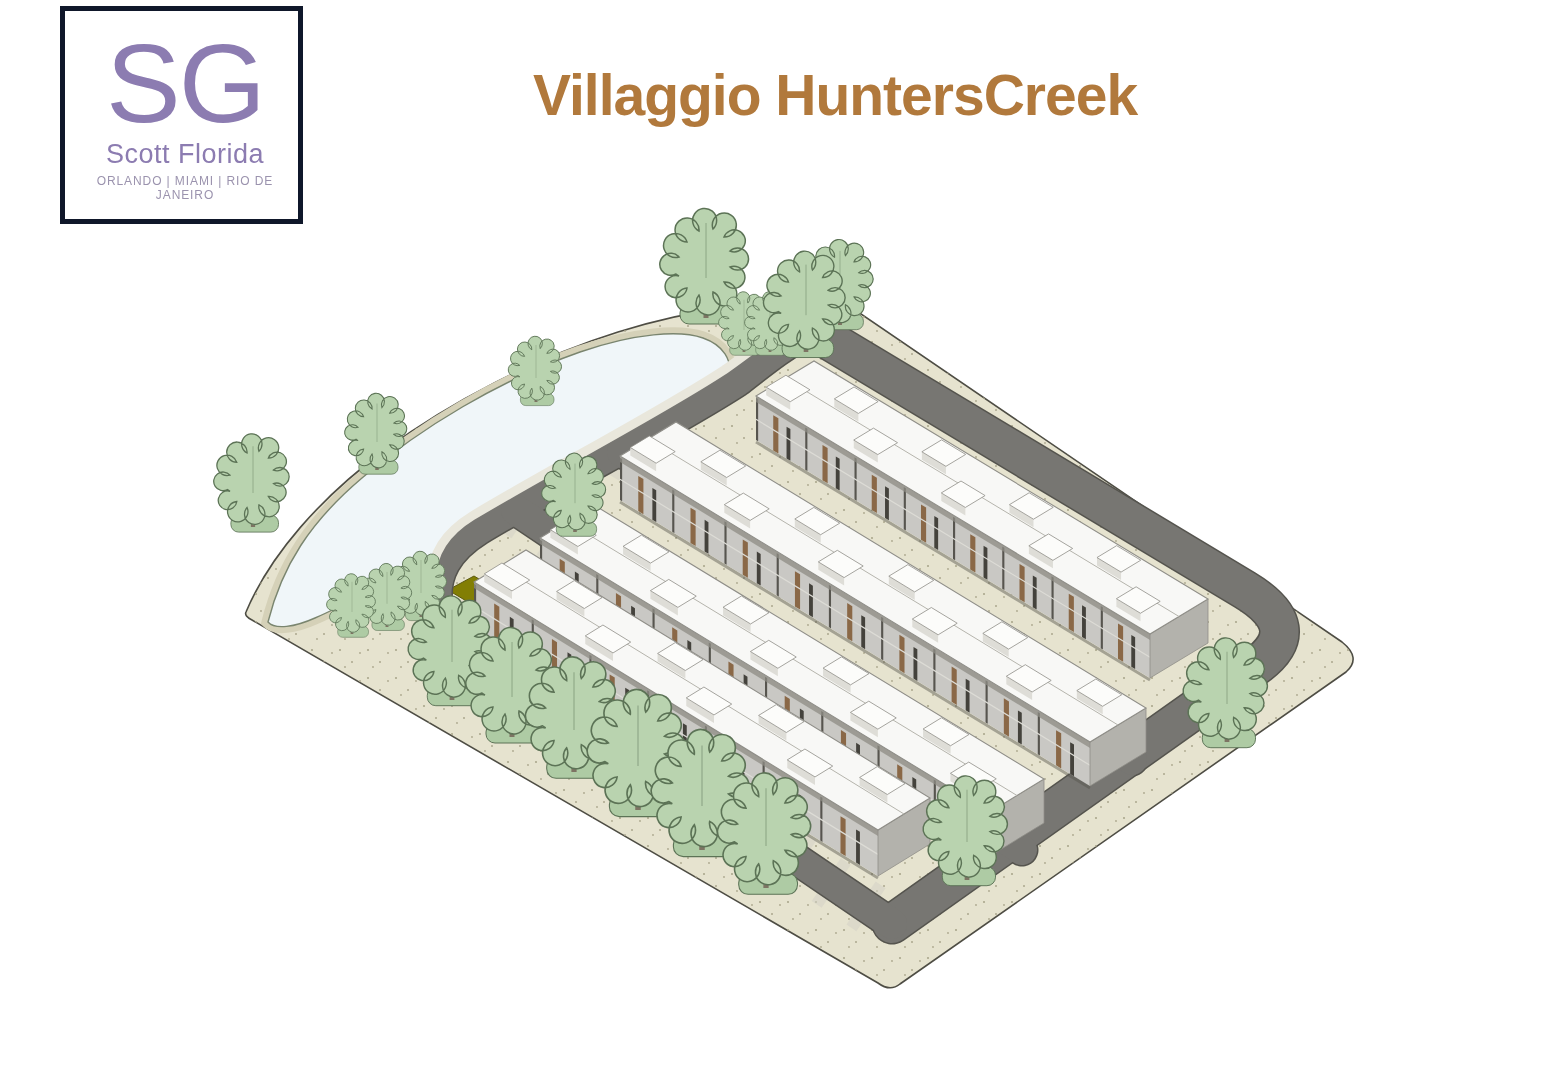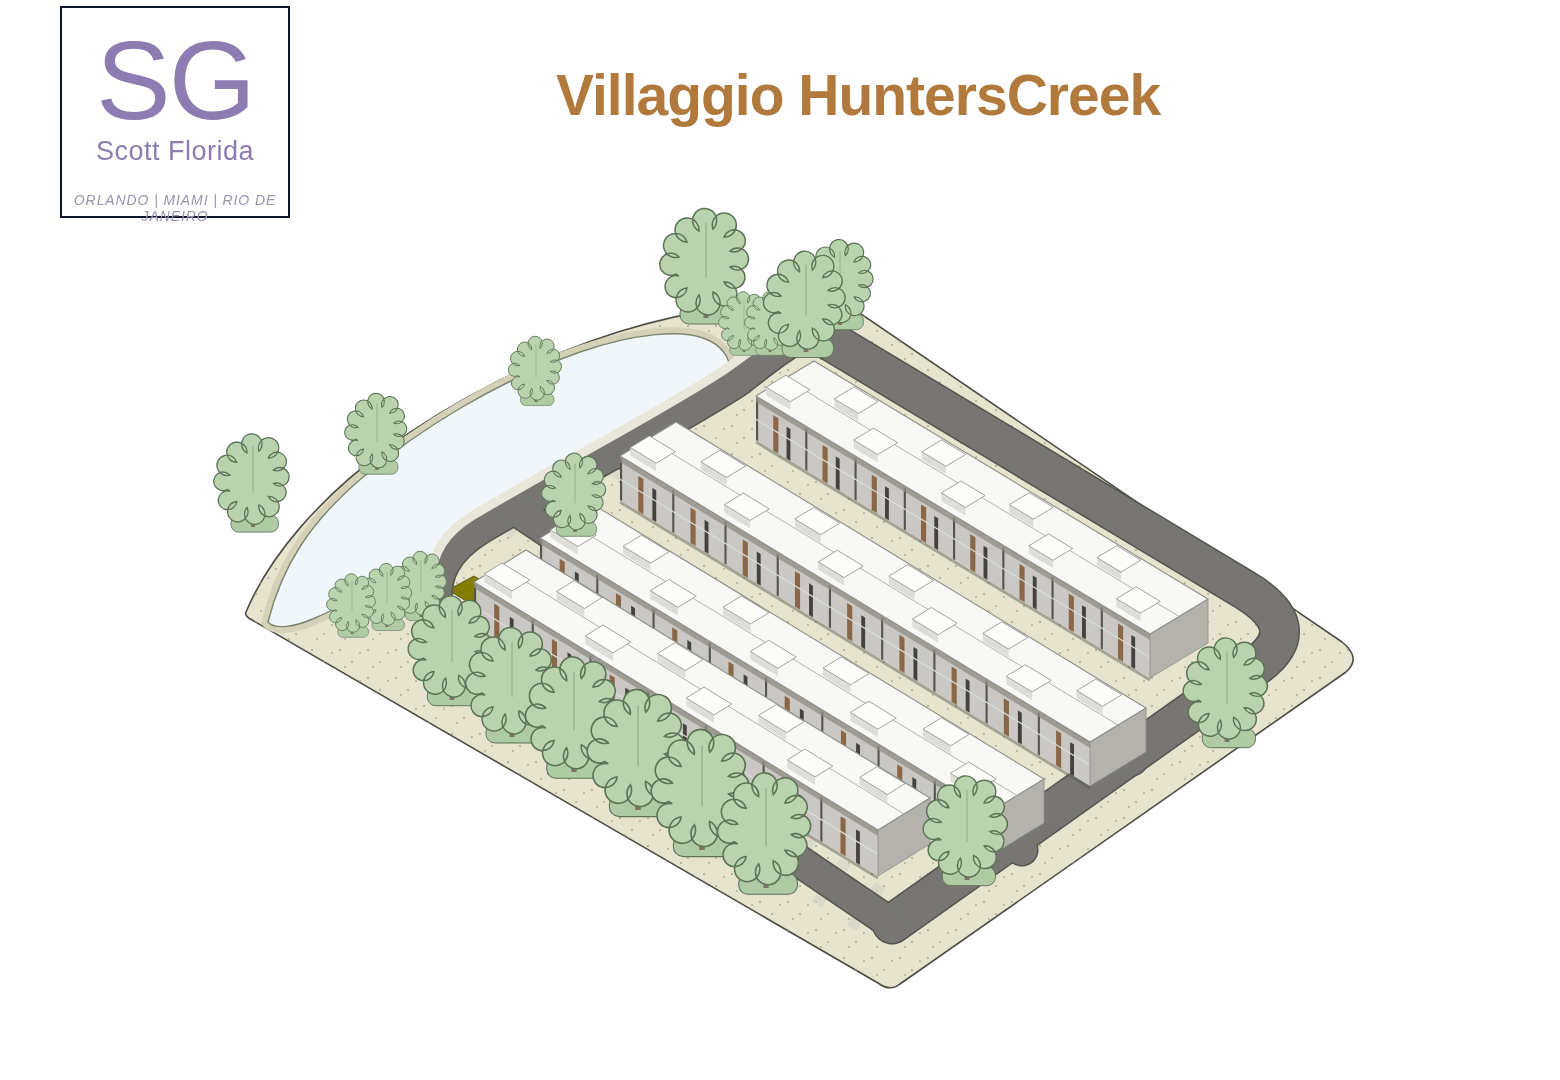--- a/index.html
+++ b/index.html
@@ -3,38 +3,39 @@
 <meta charset="utf-8">
 <style>
   html,body{margin:0;padding:0;}
   body{
     width:1560px;height:1080px;position:relative;overflow:hidden;
     background:var(--page-bg,#fff);
     font-family:"Liberation Sans", sans-serif;
   }
   .logo-card{
     position:absolute;left:60px;top:6px;width:226px;height:208px;
-    background:#fff;border:2px solid #0f172a;
+    background:#fff;border:5px solid #0f172a;
     display:flex;flex-direction:column;align-items:center;justify-content:flex-start;
     text-align:center;
+    padding-left:7px;
   }
   .logo-initials{
     font-size:112px;line-height:1.05;margin-top:14px;
     color:var(--logo-purple,#8C7CB1);
     font-weight:400;letter-spacing:-2px;
   }
   .logo-name{
     font-size:27px;color:var(--logo-purple,#8C7CB1);
     letter-spacing:.5px;margin-top:-4px;font-weight:400;
   }
   .logo-cities{
-    font-size:14px;color:var(--logo-cities,#9B93AE);
-    letter-spacing:.9px;margin-top:25px;font-style:italic;
-  }
-  .header{position:absolute;left:556px;top:62px;}
+    font-size:12px;color:var(--logo-cities,#9B93AE);
+    letter-spacing:.9px;margin-top:4px;
+  }
+  .header{position:absolute;left:533px;top:62px;}
   .header h1{
     margin:0;font-size:57px;font-weight:bold;letter-spacing:-1px;
     color:var(--title-brown,#B1793C);
   }
   .header .subtitle{
     font-size:37px;color:var(--subtitle-gray,#ABABAB);
     margin-top:5px;font-weight:400;
   }
   #plan{position:absolute;left:0;top:0;}
   .speck-dot{fill:var(--ground-speckle,#ABA78D);}

